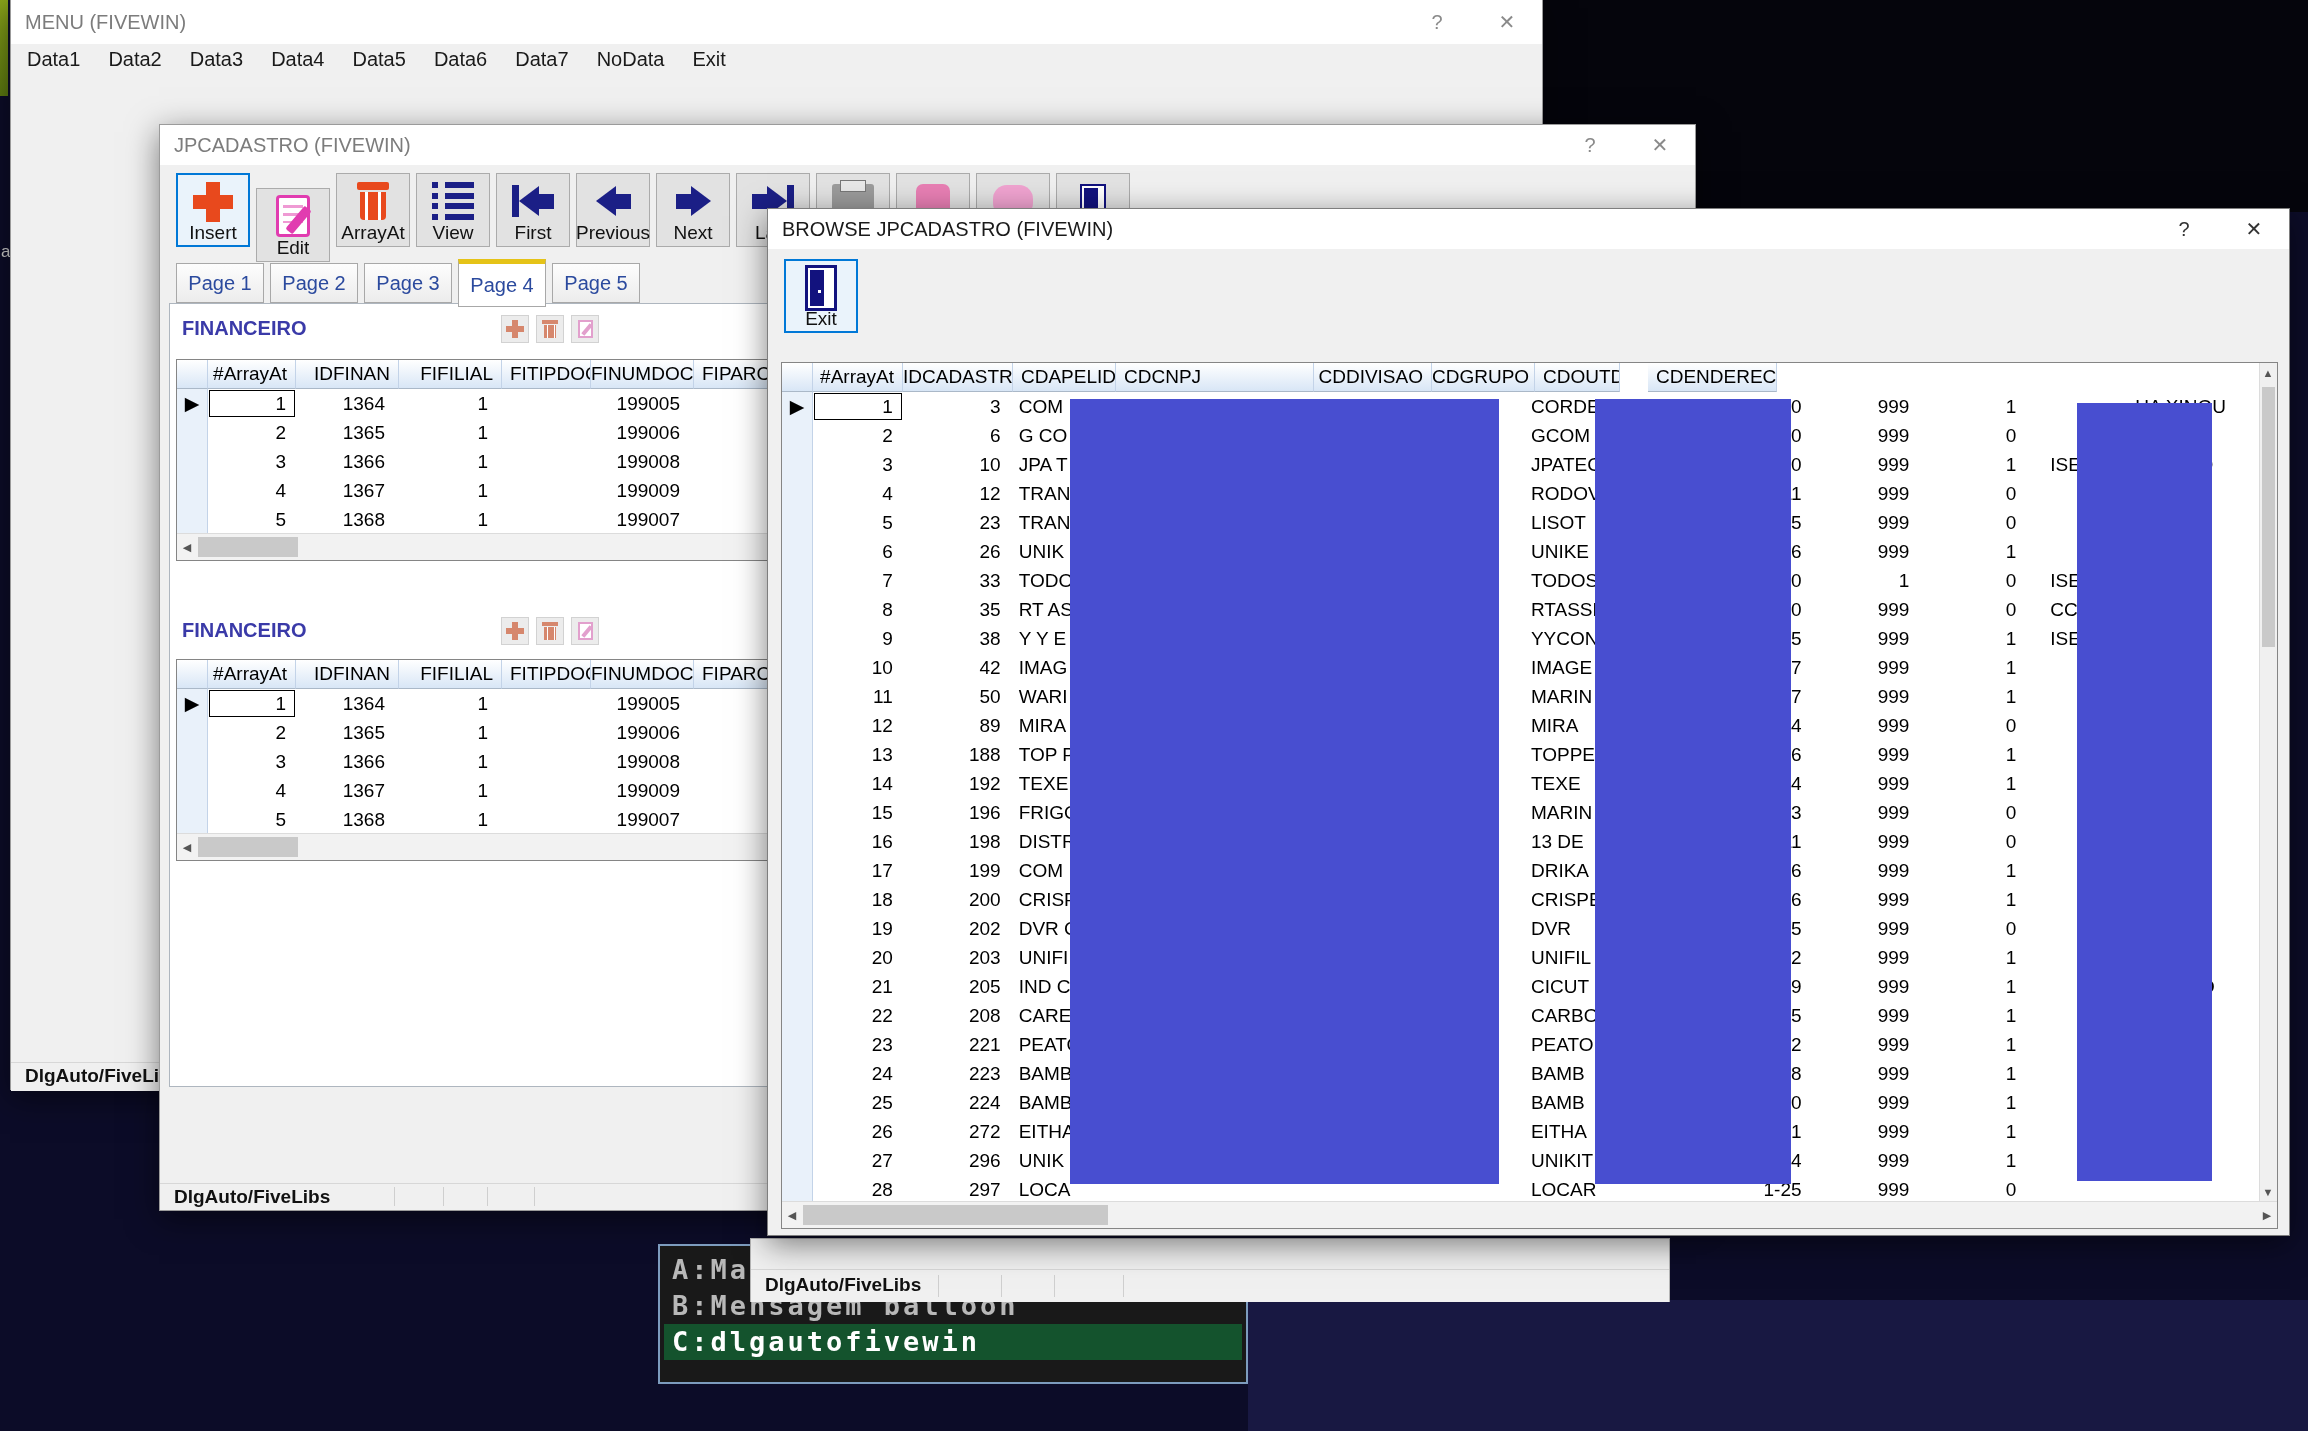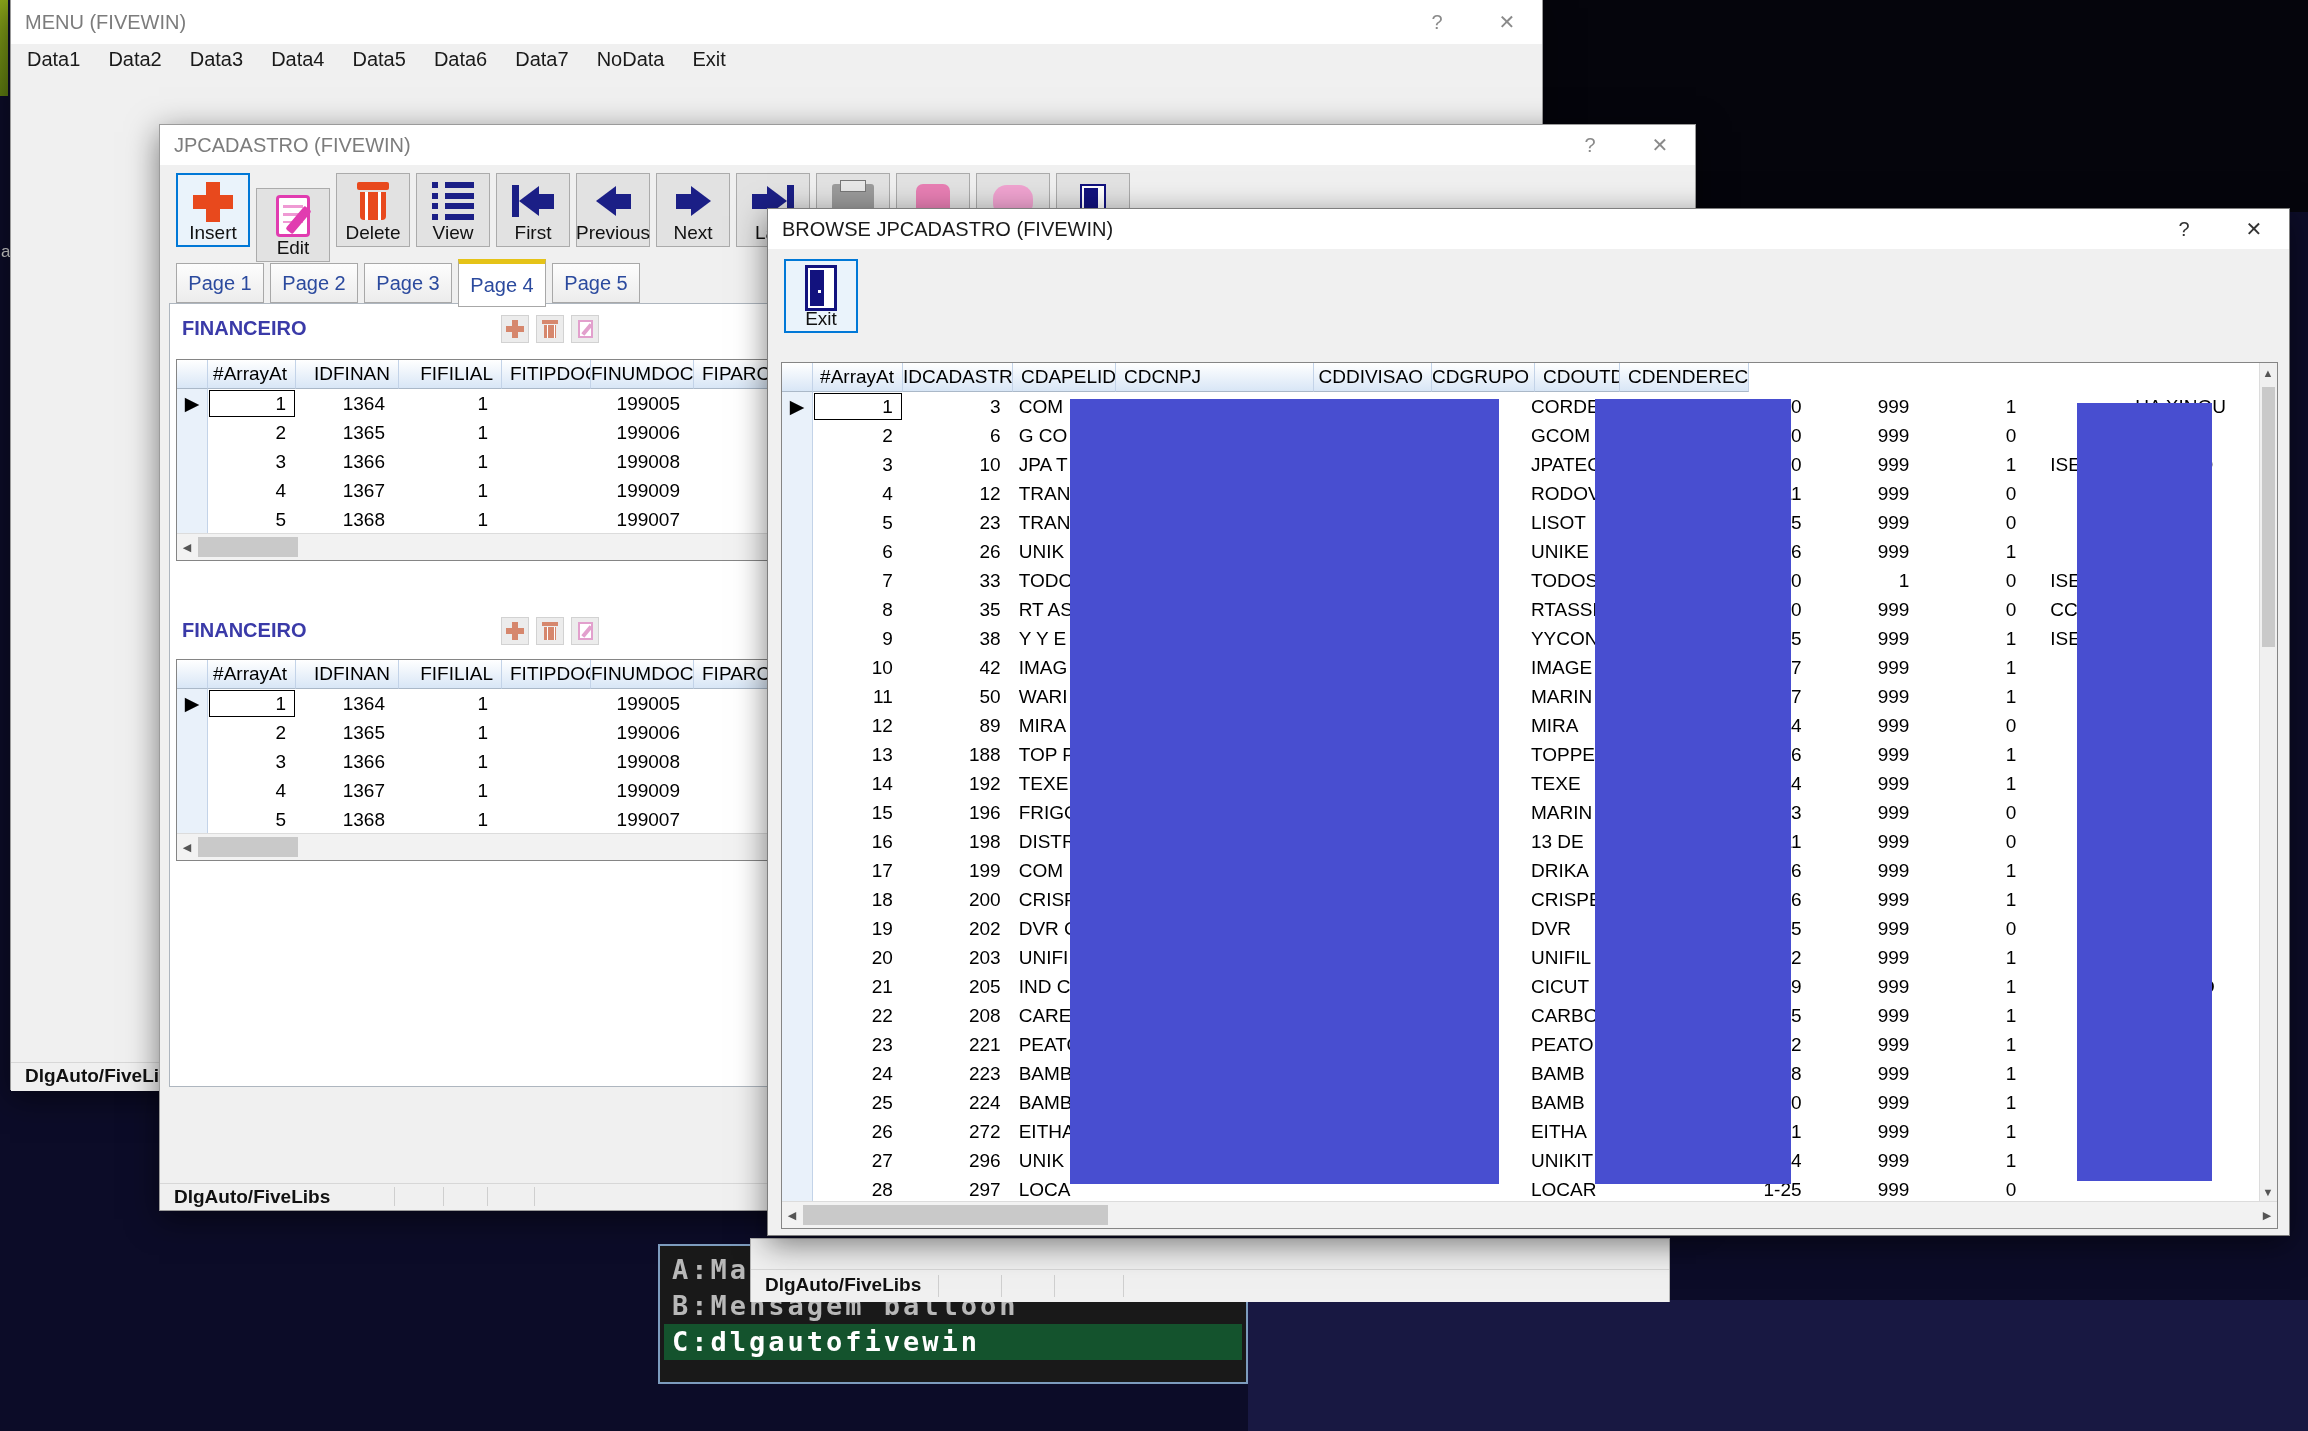--- a/index.html
+++ b/index.html
@@ -142,21 +142,21 @@
   <div class="toolbtn" style="left:96px;top:48px;margin-top:15px;">
     <span class="icn">
         <span class="i-edit"></span>
       </span>
     <span class="lbl">Edit</span>
   </div>
   <div class="toolbtn" style="left:176px;top:48px;">
     <span class="icn">
         <span class="i-trash"></span>
       </span>
-    <span class="lbl">Delete</span>
+    <span class="lbl">ArrayAt</span>
   </div>
   <div class="toolbtn" style="left:256px;top:48px;">
     <span class="icn">
         <span class="i-list">
           <i></i>
           <i></i>
           <i></i>
           <i></i>
         </span>
       </span>
@@ -435,21 +435,21 @@
   <div class="grid" style="left:13px;top:153px;width:1497px;height:867px;">
     <div class="ghead" id="browse-head" style="margin-right:17px;">
         <div class="hc" style="width: 31px; padding-left: 8px;"></div>
         <div class="hc r" style="width: 90px; padding-right: 8px;">#ArrayAt</div>
         <div class="hc r" style="width: 110px; padding-right: 8px;">IDCADASTRO</div>
         <div class="hc" style="width: 103px; padding-left: 8px;">CDAPELIDO</div>
         <div class="hc" style="width: 198px; padding-left: 8px;">CDCNPJ</div>
         <div class="hc r" style="width: 118px; padding-right: 8px;">CDDIVISAO</div>
         <div class="hc r" style="width: 103px; padding-right: 8px;">CDGRUPO</div>
         <div class="hc" style="width: 85px; padding-left: 8px;">CDOUTDOC</div>
-        <div class="hc" style="width: 129px; padding-left: 8px;">CDENDEREC</div>
+        <div class="hc" style="width: 129px; padding-left: 8px; margin-left: 28px;">CDENDEREC</div>
       </div>
     <div id="browse-rows" style="margin-right:17px;">
         <div class="grow">
           <div class="c mk" style="width: 31px;">▶</div>
           <div class="c r focusbox" style="width: 90px; padding-right: 10px;">1</div>
           <div class="c r" style="width: 110px; padding-right: 12px;">3</div>
           <div class="c " style="width: 513px; padding-left: 6px;">COM</div>
           <div class="c " style="width: 103px; padding-left: 6px;">CORDE</div>
           <div class="c r" style="width: 198px; padding-right: 24px;">1-00</div>
           <div class="c r" style="width: 118px; padding-right: 34px;">999</div>

